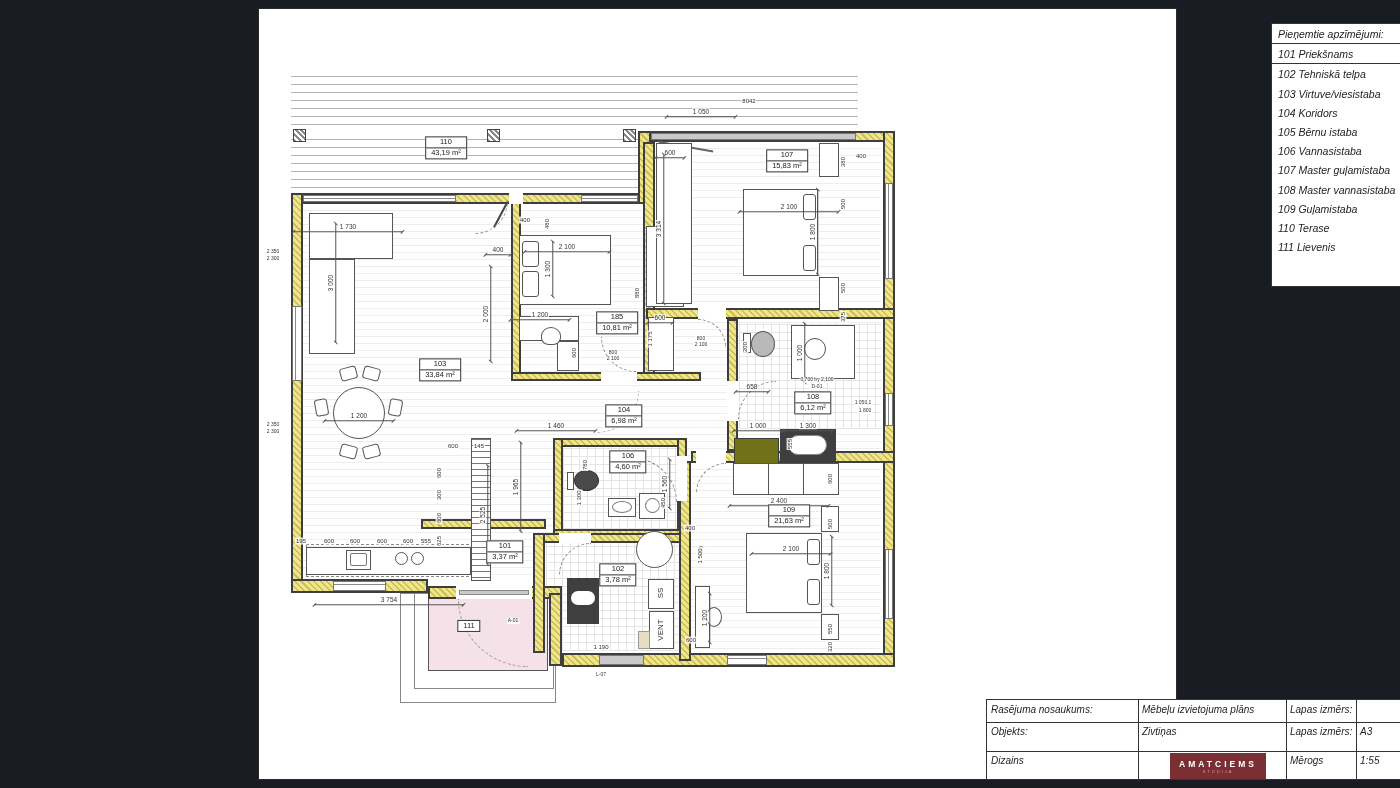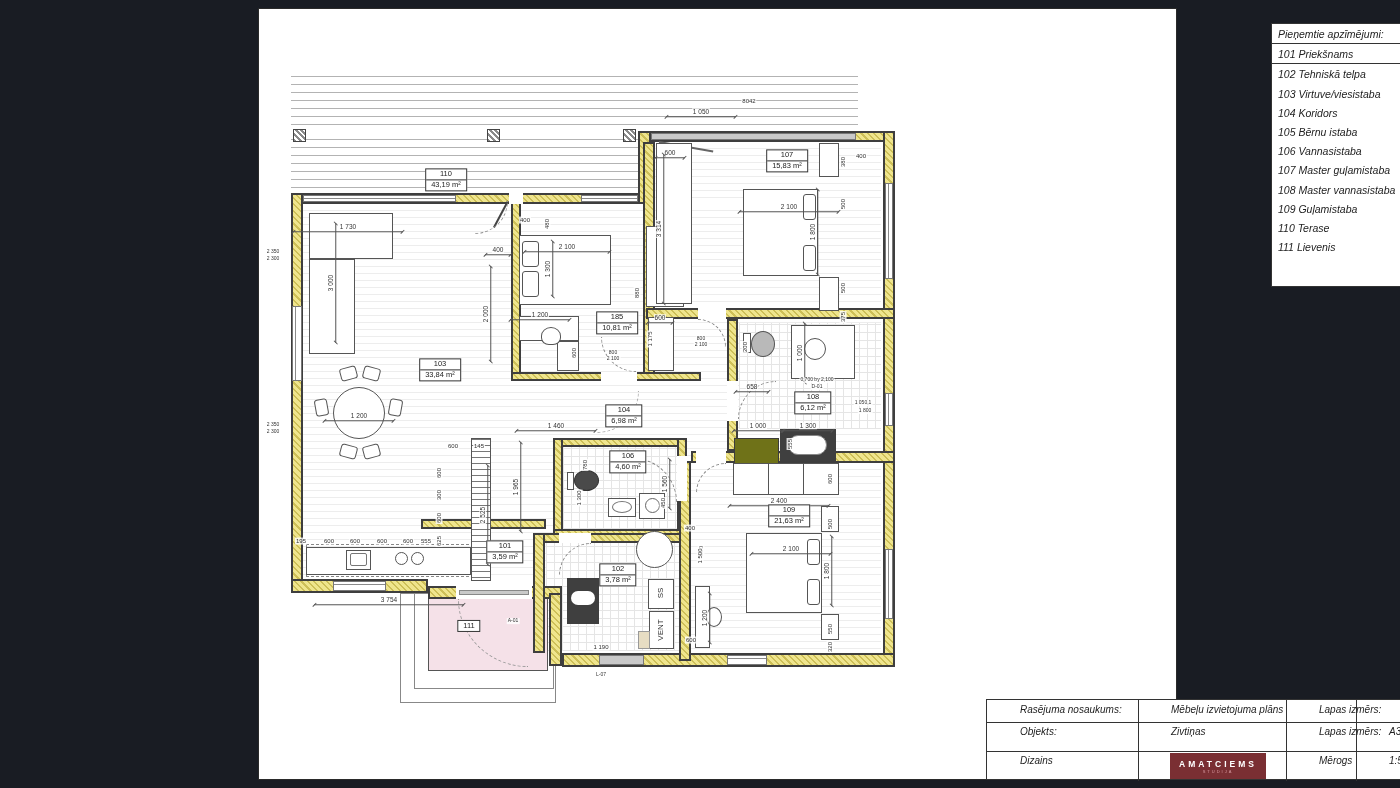--- a/index.html
+++ b/index.html
@@ -24,21 +24,21 @@
   .room-label{position:absolute;transform:translate(-50%,-50%);background:#fff;border:1px solid #333;font-size:7.5px;color:#222;text-align:center;z-index:30;line-height:1.35;}
   .room-label .num{border-bottom:1px solid #333;padding:0 8px;}
   .room-label .area{padding:0 5px;}
   .room-label.single{padding:0 5px;}
   #legend{position:absolute;left:1012px;top:14px;width:160px;height:264px;border:1px solid #333;background:#fff;box-sizing:border-box;}
   #legend .lg-title{font:italic 10.5px "Liberation Sans",sans-serif;color:#222;padding:4px 6px 3px;border-bottom:1px solid #333;}
   #legend .legend-item{font:italic 10.5px "Liberation Sans",sans-serif;color:#222;padding:4.2px 6px 3px;}
   #legend .legend-item:first-of-type{border-bottom:1px solid #333;}
   #titleblock{position:absolute;left:727px;top:690px;width:436px;height:81px;border:1px solid #333;box-sizing:border-box;background:#fff;}
   #titleblock .vline,#titleblock .hline{position:absolute;background:#333;}
-  #titleblock .cell{position:absolute;font:italic 10px "Liberation Sans",sans-serif;color:#222;white-space:nowrap;margin-left:29px;}
+  #titleblock .cell{position:absolute;font:italic 10px "Liberation Sans",sans-serif;color:#222;white-space:nowrap;}
   #logo-box{position:absolute;left:183px;top:53px;width:96px;height:26px;background:#7a2f33;color:#fff;text-align:center;}
   #logo-box .lg1{font-size:8.5px;font-weight:bold;letter-spacing:3px;padding-top:6px;font-style:normal;}
   #logo-box .lg2{font-size:4px;letter-spacing:2px;color:#d89aa0;font-style:normal;}
 </style>
 </head>
 <body>
 
 <div id="stage">
   <div id="sheet">
 
@@ -161,21 +161,21 @@
         <div class="furn" style="left: 648px; top: 610px; width: 25px; height: 38px; z-index: 15;"></div>
         <div style="left: 637px; top: 630px; width: 12px; height: 18px; background: rgb(231, 221, 195); border: 1px solid rgb(153, 153, 153); z-index: 15;"></div>
         <div class="furn" style="left: 732px; top: 462px; width: 106px; height: 32px; background-image: repeating-linear-gradient(90deg, transparent 0px, transparent 34px, rgb(85, 85, 85) 34px, rgb(85, 85, 85) 35px); z-index: 15;"></div>
         <div class="furn" style="left: 745px; top: 532px; width: 76px; height: 80px; z-index: 15;"></div>
         <div class="furn" style="left: 806px; top: 538px; width: 13px; height: 26px; border-radius: 3px; z-index: 16;"></div>
         <div class="furn" style="left: 806px; top: 578px; width: 13px; height: 26px; border-radius: 3px; z-index: 16;"></div>
         <div class="furn" style="left: 820px; top: 505px; width: 18px; height: 26px; z-index: 15;"></div>
         <div class="furn" style="left: 820px; top: 613px; width: 18px; height: 26px; z-index: 15;"></div>
         <div class="furn" style="left: 694px; top: 585px; width: 15px; height: 62px; z-index: 15;"></div>
         <div class="furn" style="left: 705px; top: 606px; width: 16px; height: 20px; border-radius: 50%; z-index: 16;"></div>
-        <div class="room-label" style="left: 445px; top: 147px; margin-top: 32px;">
+        <div class="room-label" style="left: 445px; top: 147px;">
           <div class="num">110</div>
           <div class="area">43,19 m²</div>
         </div>
         <div class="room-label" style="left: 439px; top: 369px;">
           <div class="num">103</div>
           <div class="area">33,84 m²</div>
         </div>
         <div class="room-label" style="left: 616px; top: 322px;">
           <div class="num">185</div>
           <div class="area">10,81 m²</div>
@@ -191,21 +191,21 @@
         <div class="room-label" style="left: 627px; top: 461px;">
           <div class="num">106</div>
           <div class="area">4,60 m²</div>
         </div>
         <div class="room-label" style="left: 812px; top: 402px;">
           <div class="num">108</div>
           <div class="area">6,12 m²</div>
         </div>
         <div class="room-label" style="left: 504px; top: 551px;">
           <div class="num">101</div>
-          <div class="area">3,59 m²</div>
+          <div class="area">3,37 m²</div>
         </div>
         <div class="room-label" style="left: 617px; top: 574px;">
           <div class="num">102</div>
           <div class="area">3,78 m²</div>
         </div>
         <div class="room-label" style="left: 788px; top: 515px;">
           <div class="num">109</div>
           <div class="area">21,63 m²</div>
         </div>
         <div class="room-label single" style="left: 468px; top: 625px;">111</div>

